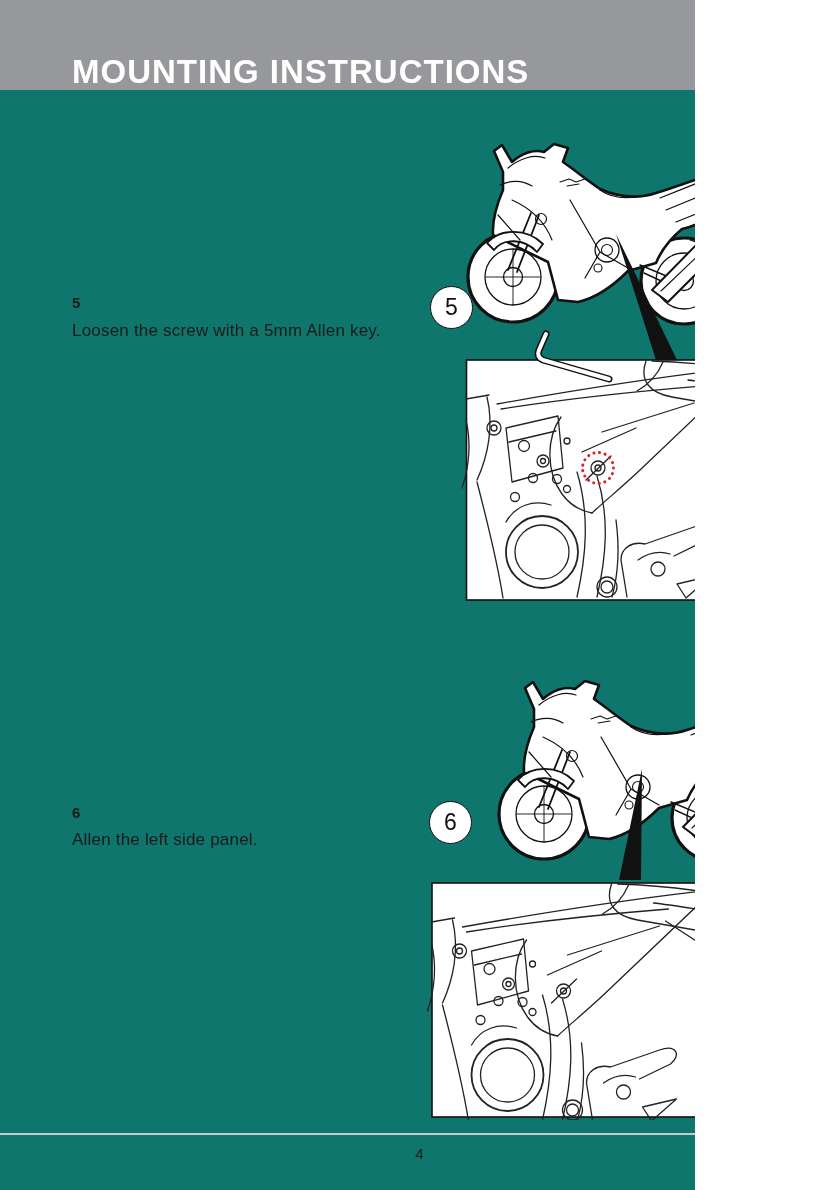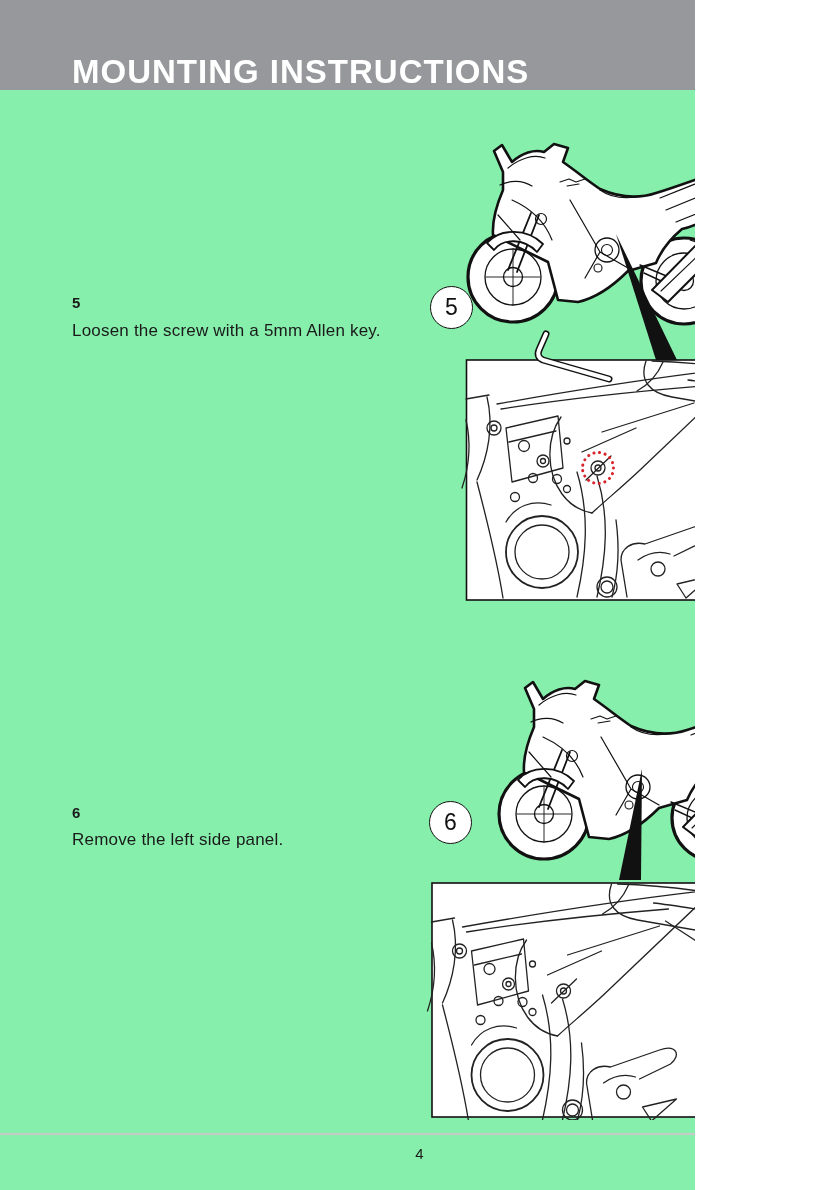--- a/index.html
+++ b/index.html
@@ -2,21 +2,21 @@
 <html><head>
 <meta charset="utf-8">
 <style>
   * { margin: 0; padding: 0; box-sizing: border-box; }
   html, body { background: #ffffff; }
   body { font-family: "Liberation Sans", sans-serif; }
   .page {
     position: relative;
     width: 695px;
     height: 1190px;
-    background: #86efac;
+    background: #0f766e;
     overflow: hidden;
   }
   .header-bar {
     position: absolute;
     left: 0; top: 0;
     width: 839px; height: 90px;
     background: #97989b;
   }
   .header-title {
     position: absolute;
@@ -87,21 +87,21 @@
     <div class="header-title">MOUNTING INSTRUCTIONS</div>
   </div>
 
   <div class="step-number step5-number">5</div>
   <div class="step-instruction step5-instruction">Loosen the screw with a 5mm Allen key.</div>
   <div class="step-badge badge-5">
     <span>5</span>
   </div>
 
   <div class="step-number step6-number">6</div>
-  <div class="step-instruction step6-instruction">Remove the left side panel.</div>
+  <div class="step-instruction step6-instruction">Allen the left side panel.</div>
   <div class="step-badge badge-6">
     <span>6</span>
   </div>
 
   <svg class="figure-svg fig-step5" width="419" height="487" viewBox="420 128 419 487" xmlns="http://www.w3.org/2000/svg">
     <defs>
 
       <g id="bike" stroke="#111" fill="none" stroke-linecap="round" stroke-linejoin="round">
 
         <circle cx="684" cy="281" r="43" fill="#fff" stroke-width="3.2"></circle>

